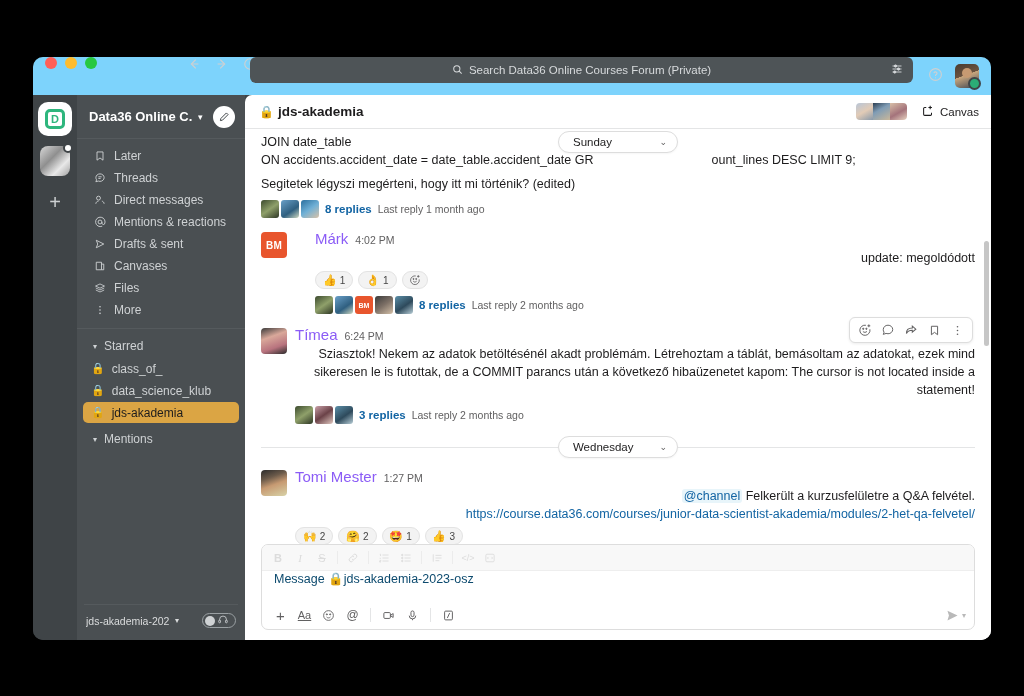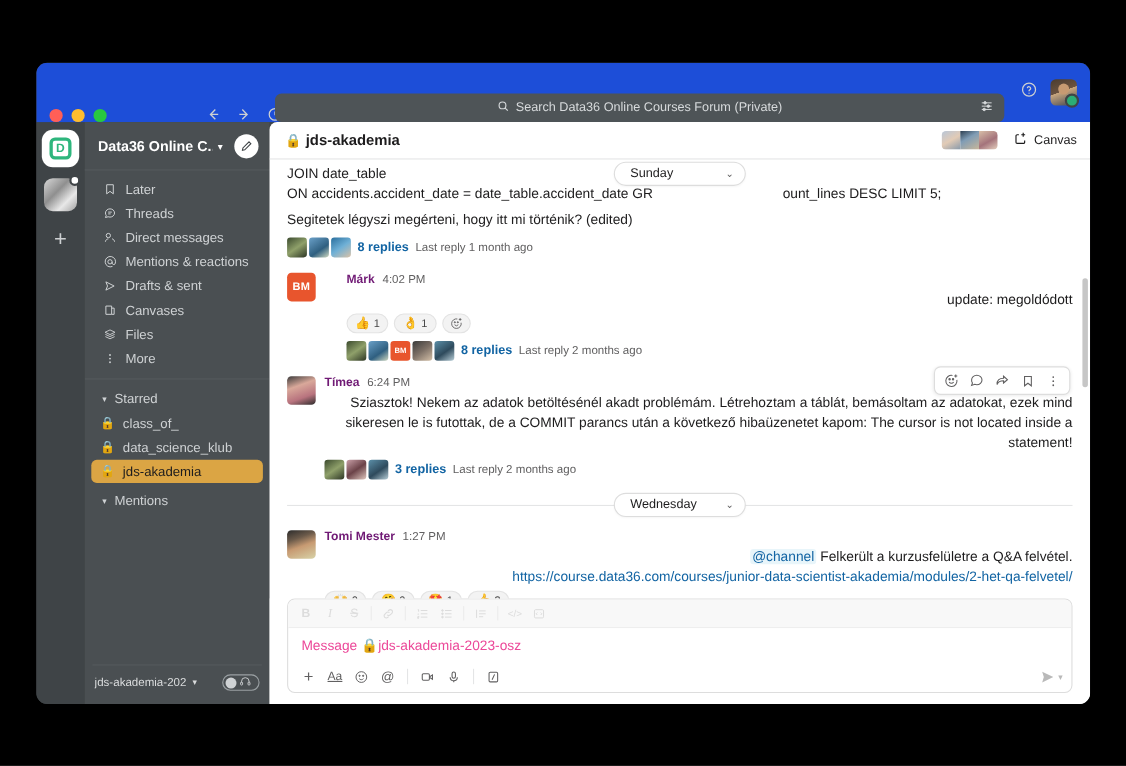--- a/index.html
+++ b/index.html
@@ -23,24 +23,24 @@
     background: #3f4447;
     border-radius: 10px;
     overflow: hidden;
     display: flex;
     flex-direction: column;
     box-shadow: 0 10px 40px rgba(0,0,0,.6);
   }
 
   
   .titlebar {
-    height: 54px;
-    background: #1d4ed8;
+    height: 38px;
+    background: #7dd3fc;
     display: flex;
-    align-items: flex-end;
+    align-items: flex-start;
     padding: 0 12px;
     flex-shrink: 0;
     position: relative;
   }
   .traffic { display: flex; gap: 8px; align-items: center; }
   .dot { width: 12px; height: 12px; border-radius: 50%; }
   .dot.red { background: #ff5f57; }
   .dot.yellow { background: #febc2e; }
   .dot.green { background: #28c840; }
 
@@ -257,21 +257,21 @@
   .av-mark {
     background: #e8552d; color: #fff;
     display: flex; align-items: center; justify-content: center;
     font-size: 10px; font-weight: bold; letter-spacing: .3px;
   }
   .av-timea { background: linear-gradient(160deg,#3a3a3a 0%,#d9a89a 35%,#b8737e 70%,#2b2b2b 100%); }
   .av-tomi  { background: linear-gradient(160deg,#2b2b2b 0%,#6b5a4a 30%,#c79a72 55%,#d8d3a8 100%); }
 
   .mbody { flex: 1; min-width: 0; }
   .mhead { display: flex; align-items: baseline; gap: 7px; line-height: 17px; }
-  .mname { font-size: 11px; font-weight: bold; color: #701a75; }
+  .mname { font-size: 15px; font-weight: normal; color: #8b5cf6; }
   .mtime { font-size: 10.5px; color: #616061; }
   .mtext { font-size: 12.5px; color: #1d1c1d; line-height: 18px; text-align: right; }
   .mention {
     background: #e8f5fa; color: #1264a3;
     border-radius: 3px; padding: 0 2px; font-weight: 500;
   }
   .link { color: #1264a3; }
 
   .reactions { display: flex; gap: 5px; margin-top: 4px; align-items: center; }
   .rx {
@@ -361,23 +361,23 @@
     color: #e0e0e0;
   }
   .fmt-btn {
     width: 20px; height: 20px;
     display: flex; align-items: center; justify-content: center;
     font-size: 11px; color: #dcdcdc;
   }
   .fmt-div { width: 1px; height: 13px; background: #ececec; margin: 0 3px; }
   .composer-input {
     min-height: 30px;
-    display: flex; align-items: center;
+    display: flex; align-items: flex-start;
     padding: 0 12px;
-    font-size: 12.5px; color: #ec4899;
+    font-size: 12.5px; color: #0c4a6e;
   }
   .composer-actions {
     height: 28px;
     display: flex; align-items: center;
     padding: 0 8px;
     gap: 3px;
     color: #616061;
   }
   .ca-btn {
     width: 21px; height: 21px;
@@ -618,21 +618,21 @@
               <span>Canvas</span>
             </span>
           </div>
         </div>
 
         <div class="msgs">
 
           <div class="sql-top" style="padding-top:4px;">
             <div>JOIN date_table</div>
             <div>
-              <span>ON accidents.accident_date = date_table.accident_date GR</span><span style="display:inline-block;width:118px;"></span><span>ount_lines DESC LIMIT 5;</span>
+              <span>ON accidents.accident_date = date_table.accident_date GR</span><span style="display:inline-block;width:118px;"></span><span>ount_lines DESC LIMIT 9;</span>
             </div>
             <div style="margin-top:6px;">
               <span>Segitetek légyszi megérteni, hogy itt mi történik?</span>
               <span class="edited">(edited)</span>
             </div>
             <div class="thread">
               <span class="tavatars">
                 <span class="tav g1"></span>
                 <span class="tav g2"></span>
                 <span class="tav g3"></span>

